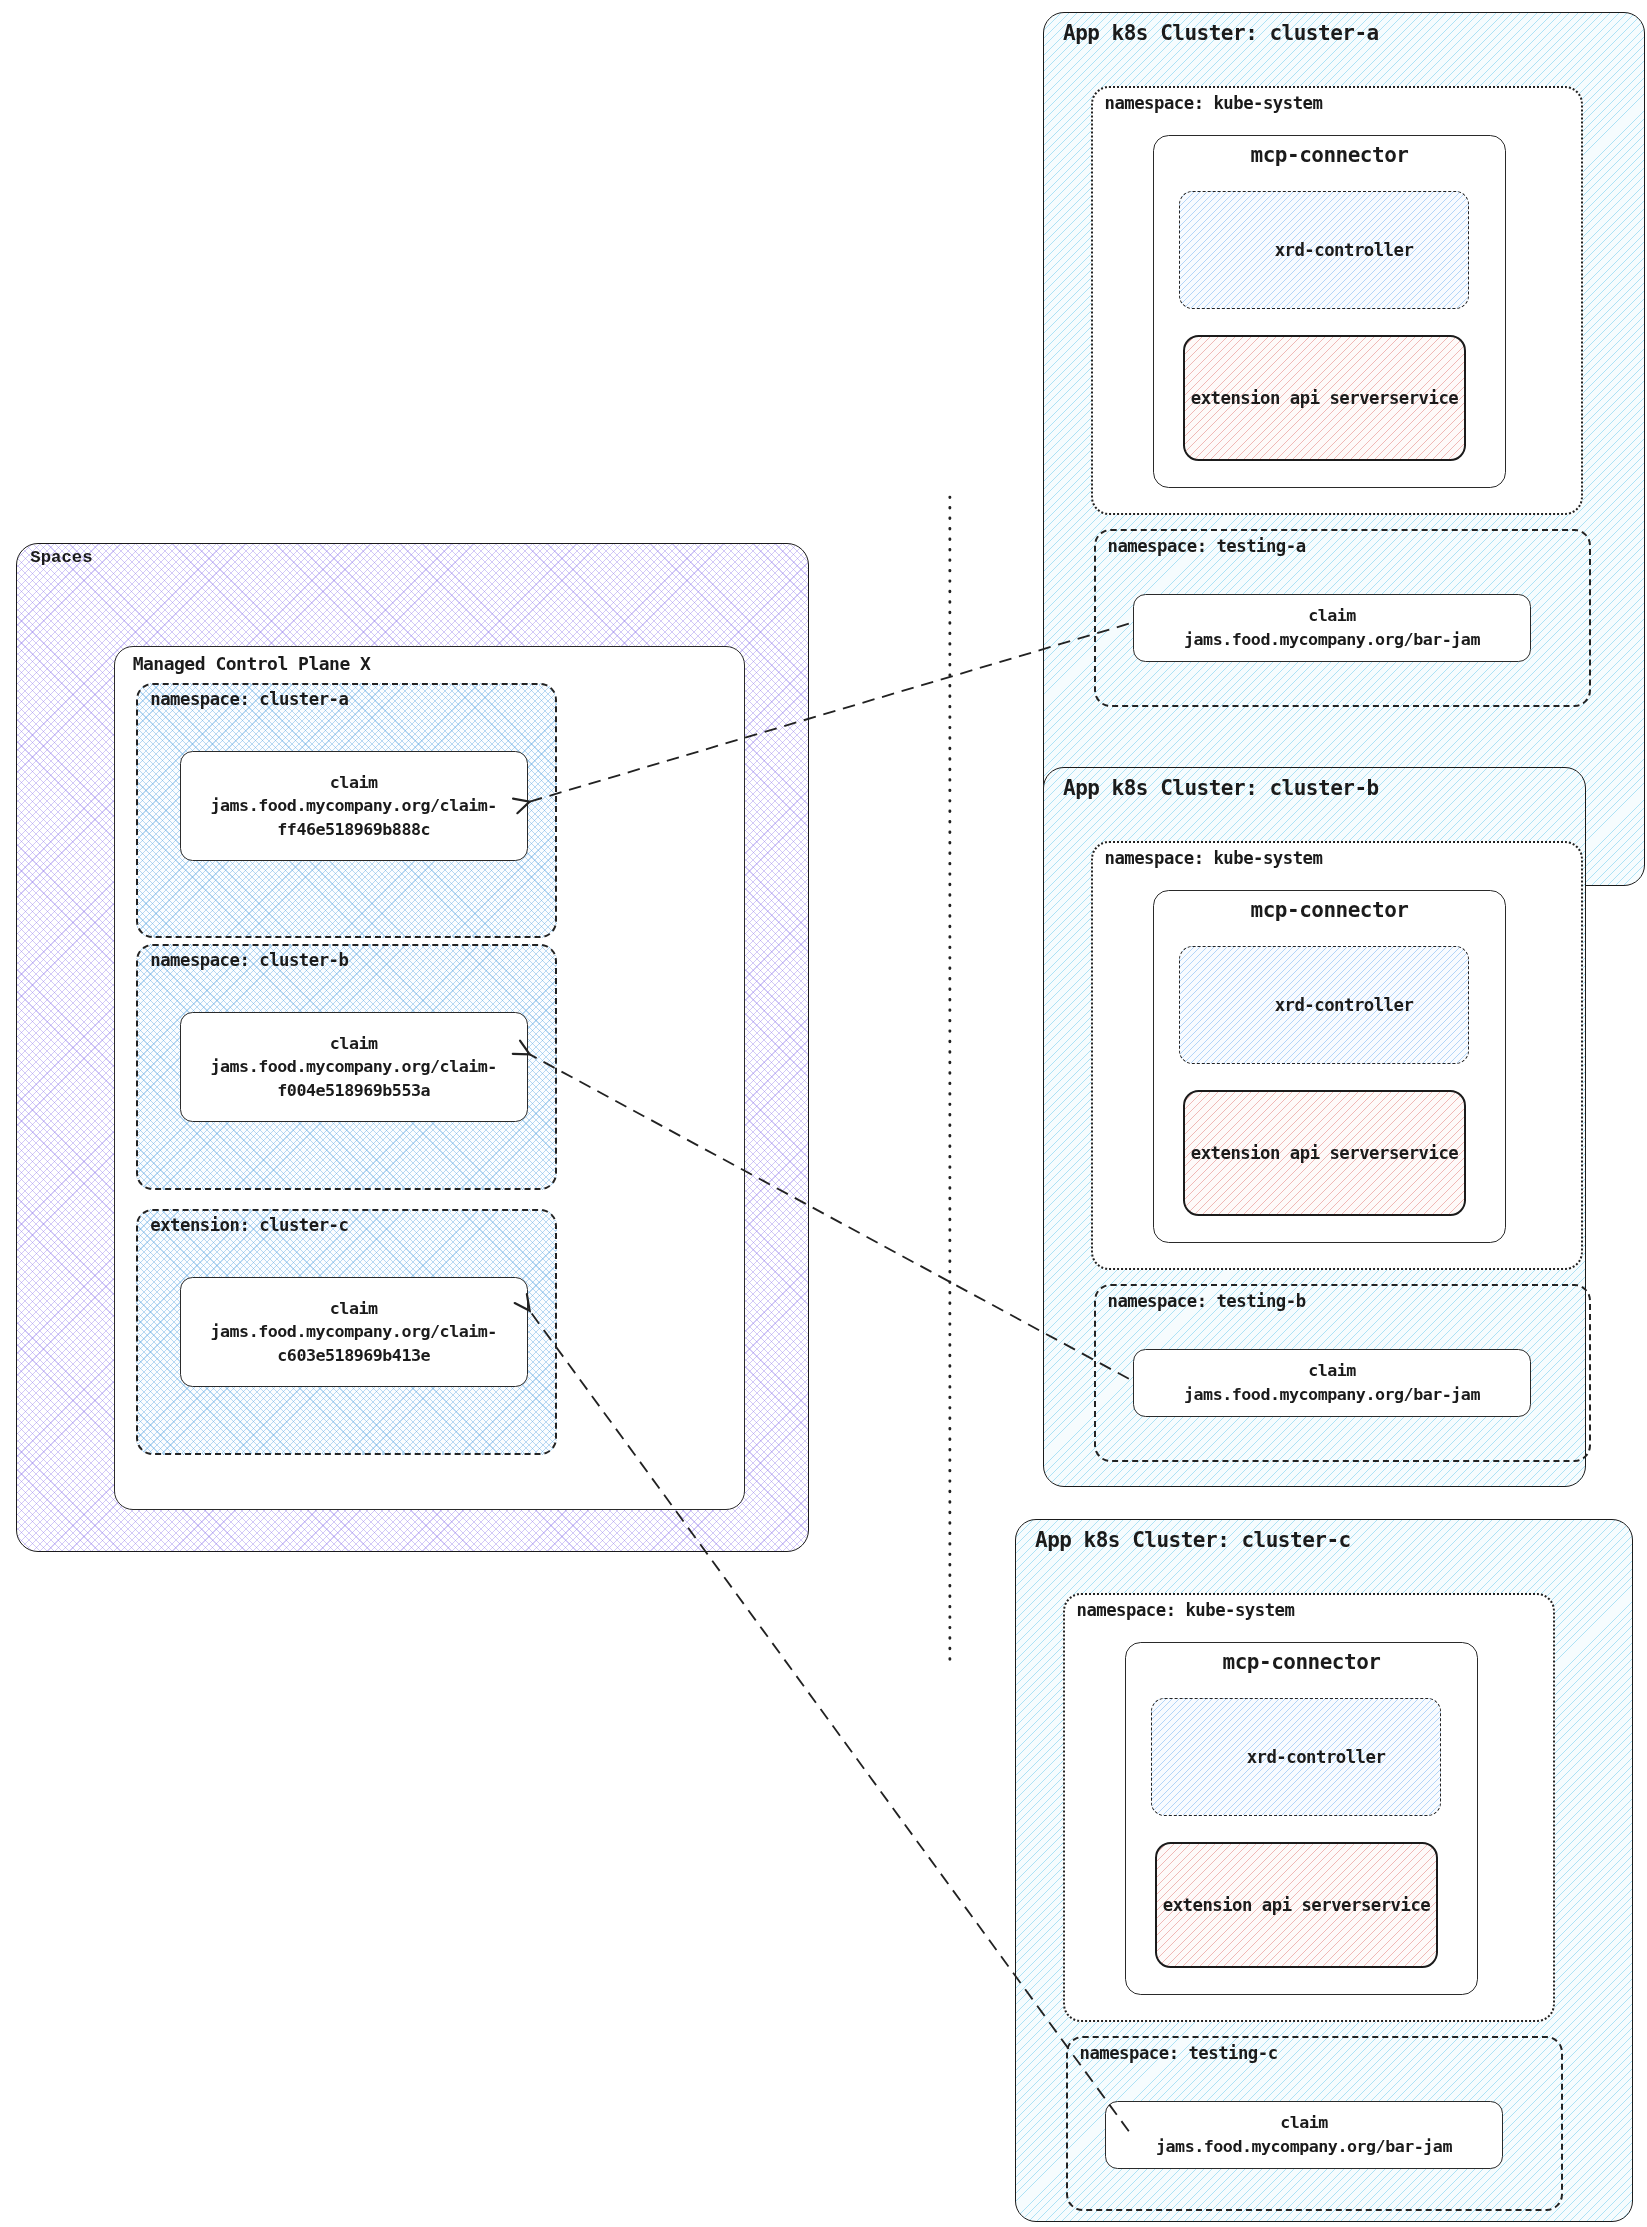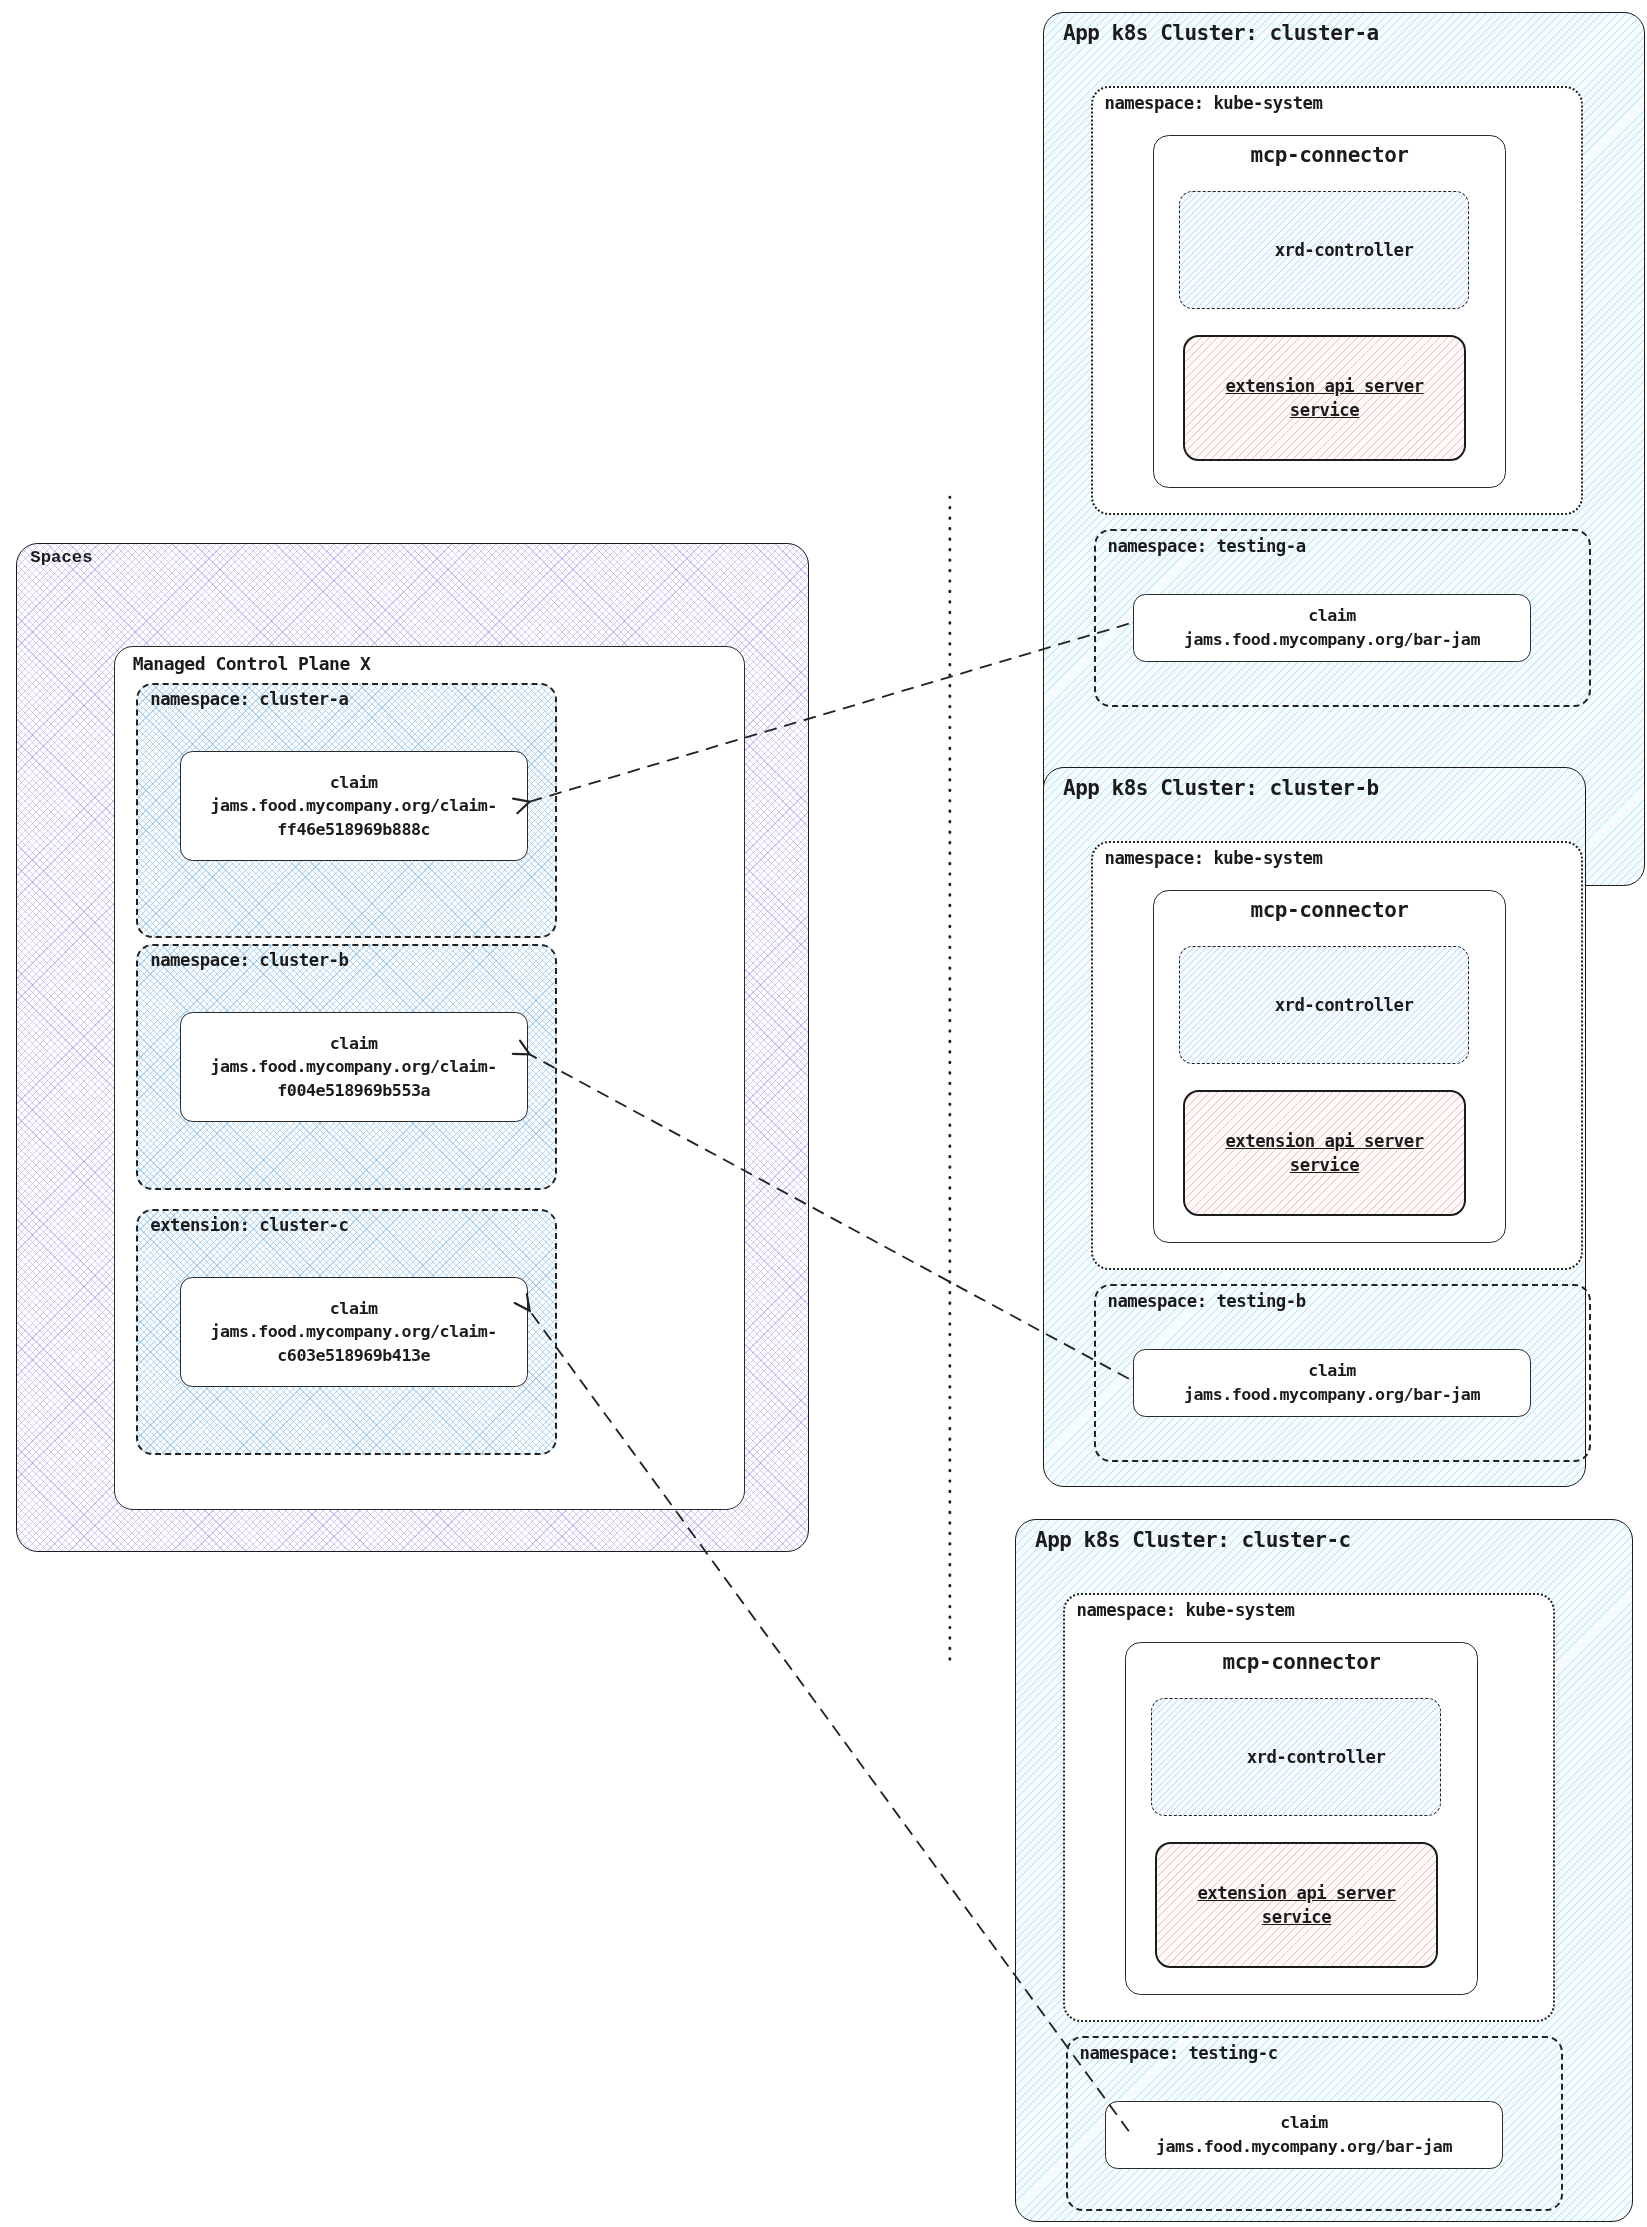--- a/index.html
+++ b/index.html
@@ -42,21 +42,21 @@
   .plane-box{border:1.6px solid #2a2a2a;border-radius:19px;background:#ffffff;}
   .ns-dashed{border:2.1px dashed #222222;border-radius:16.7px;}
   .claim-box{border:1.3px solid #2a2a2a;border-radius:12.6px;background:#ffffff;
              display:flex;flex-direction:column;align-items:center;justify-content:center;text-align:center;}
   .cluster-box{border:1.6px solid #1b1b1b;border-radius:21px;}
   .kube-box{border:2.1px dotted #222222;border-radius:18px;background:#ffffff;}
   .mcp-box{border:1.3px solid #2a2a2a;border-radius:15.7px;background:#ffffff;}
   .xrd-box{border:1.8px dashed #222222;border-radius:13.6px;
            display:flex;align-items:center;justify-content:center;text-align:center;}
   .ext-box{border:2.6px solid #1b1b1b;border-radius:15.7px;
-           display:flex;flex-direction:column;align-items:center;justify-content:center;text-align:center;text-decoration:underline;}
+           display:flex;flex-direction:row;align-items:center;justify-content:center;text-align:center;}
 
   
   .t-cluster-title{font-size:21px;font-weight:700;letter-spacing:-0.5px;}
   .t-ns-label{font-size:17.3px;font-weight:700;letter-spacing:-0.5px;}
   .t-mcp-title{font-size:21px;font-weight:700;letter-spacing:-0.5px;text-align:center;}
   .t-node{font-size:17.3px;font-weight:700;letter-spacing:-0.5px;line-height:24px;}
   .t-claim{font-size:16.7px;font-weight:700;letter-spacing:-0.5px;line-height:23.6px;}
   .t-spaces{font-family:Liberation Mono, monospace;font-size:17.3px;font-weight:700;}
   .t-plane-title{font-size:18px;font-weight:700;letter-spacing:-0.5px;}
 

